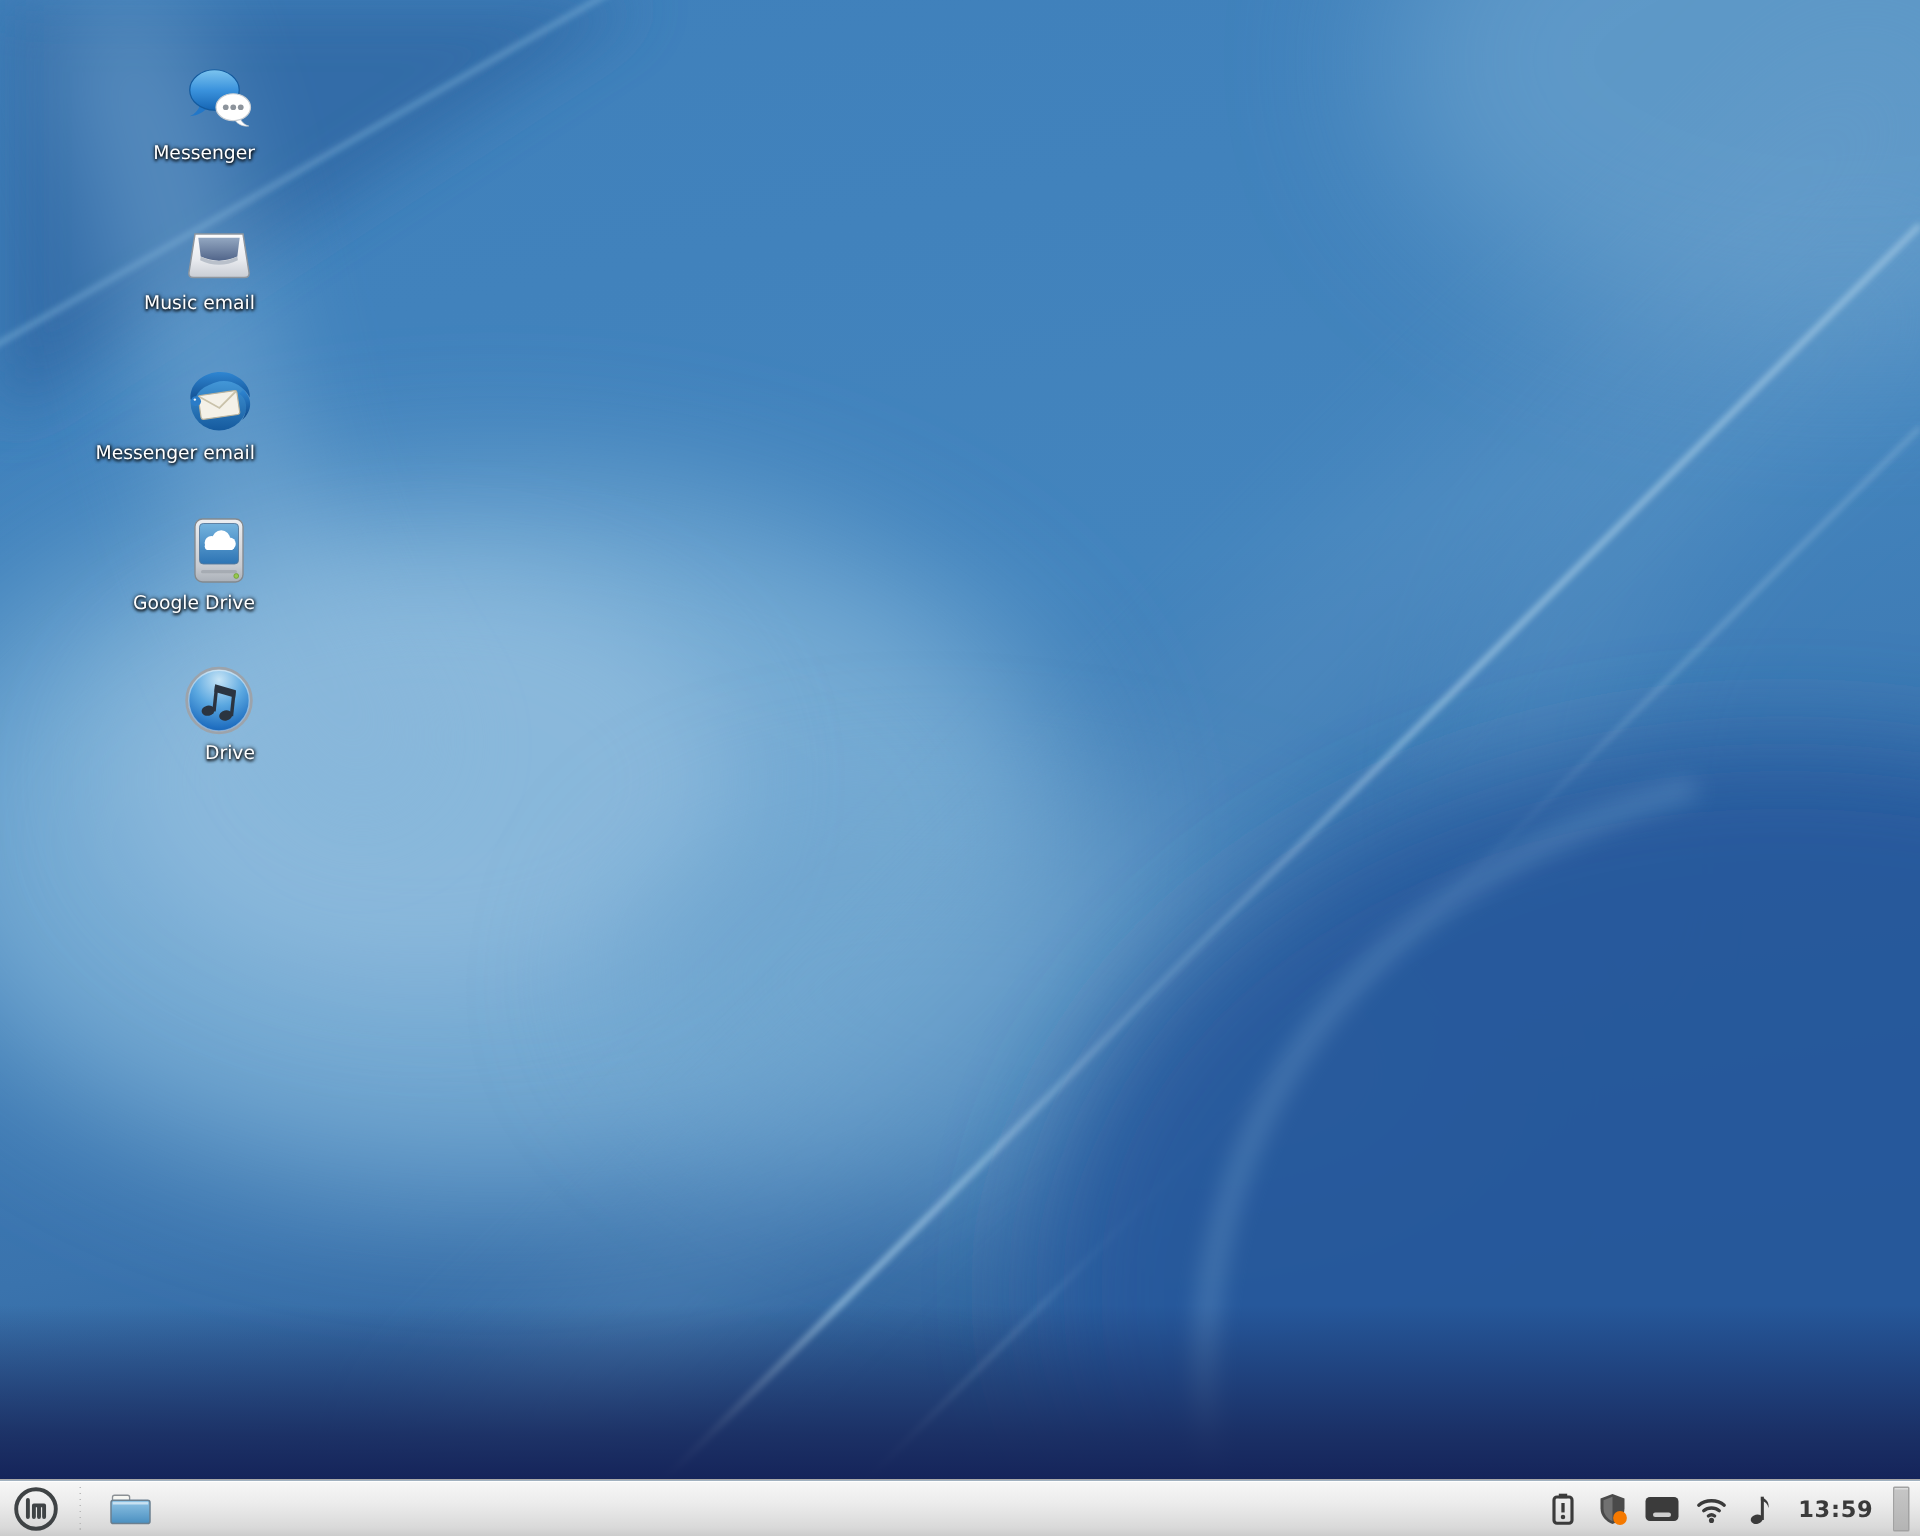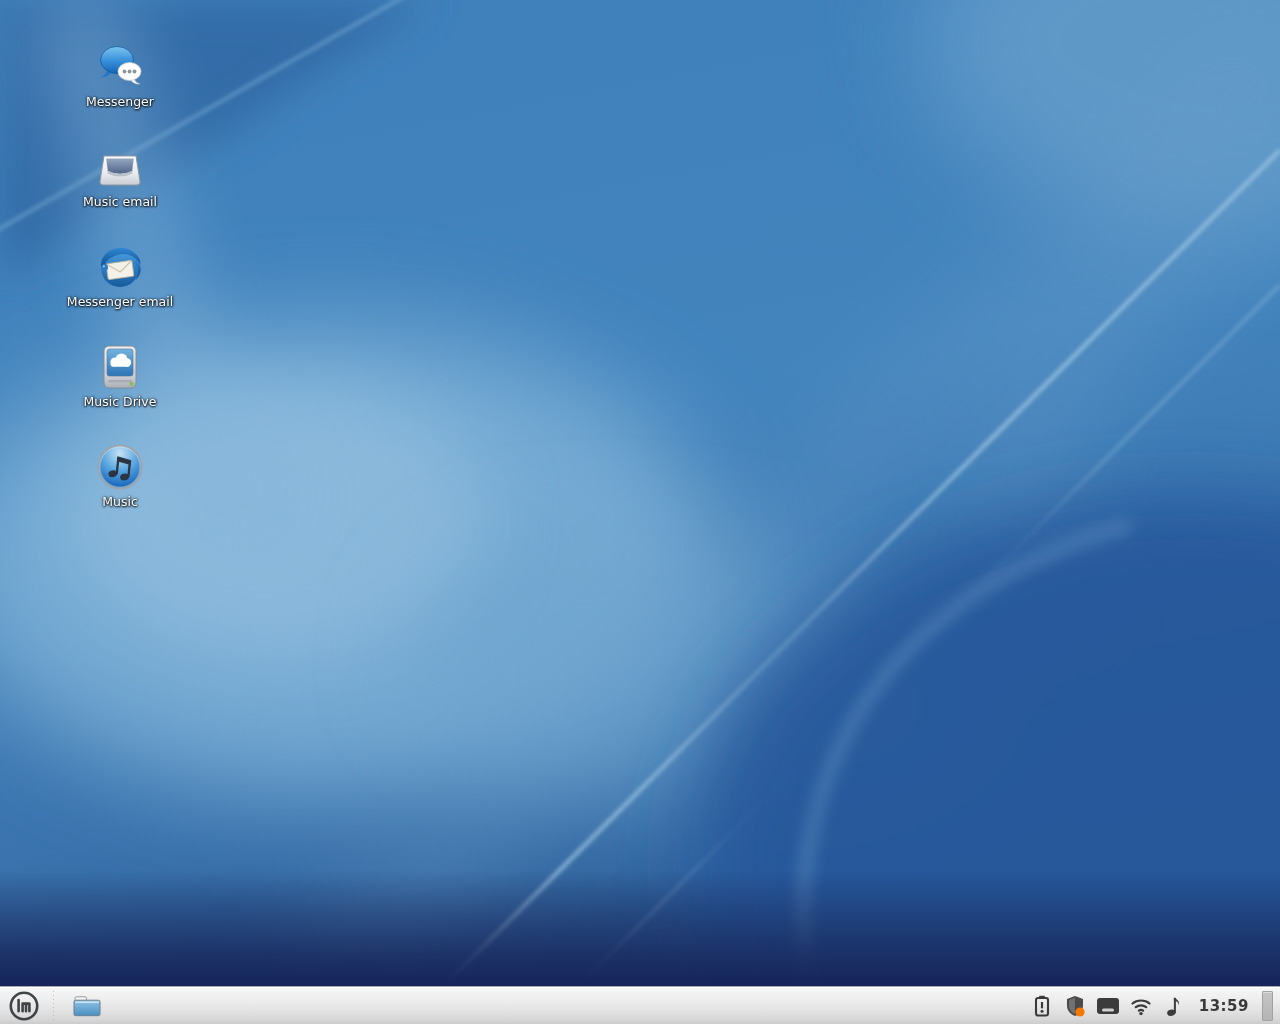--- a/index.html
+++ b/index.html
@@ -4,21 +4,21 @@
 <style>
   * { margin:0; padding:0; box-sizing:border-box; }
   html,body { width:1280px; height:1024px; overflow:hidden; font-family:"DejaVu Sans",sans-serif; }
   #screen { position:relative; width:1280px; height:1024px; background:#3e7db8; }
 
   
   #wallpaper { position:absolute; left:0; top:0; width:1280px; height:986px; display:block; }
 
   
   #icon-column { position:absolute; left:70px; top:43px; width:100px; }
-  .dicon { width:100px; height:100px; display:flex; flex-direction:column; align-items:center; cursor:default; }
+  .dicon { width:100px; height:100px; display:flex; flex-direction:column; align-items:flex-end; cursor:default; }
   .dicon .glyph { width:48px; height:48px; display:block; flex:0 0 auto; }
   .dicon .dlabel {
     margin-top:4px; font-size:12.5px; color:#ffffff; text-align:center; line-height:14px;
     text-shadow:0 1px 2px rgba(0,0,0,.95), 0 0 3px rgba(0,0,0,.7), 1px 0 2px rgba(0,0,0,.55);
     white-space:nowrap;
   }
 
   
   #panel {
     position:absolute; left:0; bottom:0; width:1280px; height:38px;
@@ -188,21 +188,21 @@
           <rect x="8" y="3" width="32" height="42" rx="5" fill="url(#gdS)" stroke="#83898f" stroke-width="0.9"></rect>
           <rect x="11" y="6" width="26" height="27" rx="2.5" fill="url(#gdB)" stroke="#56799c" stroke-width="0.6"></rect>
           <circle cx="19" cy="19" r="4.6" fill="#ffffff"></circle>
           <circle cx="25.5" cy="16.5" r="6" fill="#ffffff"></circle>
           <circle cx="31" cy="19.5" r="4.2" fill="#ffffff"></circle>
           <rect x="14.5" y="18.5" width="19.5" height="5.2" rx="2.6" fill="#ffffff"></rect>
           <rect x="12" y="37" width="24" height="2.2" rx="1.1" fill="#9aa0a8" opacity="0.65"></rect>
           <circle cx="35.5" cy="41" r="1.6" fill="#97c84e" stroke="#6a9c2e" stroke-width="0.5"></circle>
         </svg>
       </span>
-      <span class="dlabel">Music Drive</span>
+      <span class="dlabel">Google Drive</span>
     </div>
 
     <div class="dicon">
       <span class="glyph">
         <svg viewBox="0 0 48 48" width="48" height="48">
           <defs>
             <radialGradient id="muB" cx="0.5" cy="0.18" r="1">
               <stop offset="0" stop-color="#c6e4f6"></stop>
                 <stop offset="0.4" stop-color="#5aa7e0"></stop>
                 <stop offset="0.75" stop-color="#1f6ec0"></stop>
@@ -213,21 +213,21 @@
           <circle cx="24" cy="24" r="20.2" fill="none" stroke="rgba(255,255,255,0.45)" stroke-width="0.9"></circle>
           <g fill="#2b3440" transform="rotate(6 24 24)">
             <ellipse cx="17.5" cy="31.5" rx="4.4" ry="3.4" transform="rotate(-18 17.5 31.5)"></ellipse>
             <ellipse cx="29.5" cy="33.5" rx="4.4" ry="3.4" transform="rotate(-18 29.5 33.5)"></ellipse>
             <rect x="20.3" y="14.5" width="2.3" height="17"></rect>
             <rect x="32.2" y="16.5" width="2.3" height="17"></rect>
             <path d="M20.3,13.5 L34.5,16 L34.5,21 L20.3,18.5 Z"></path>
           </g>
         </svg>
       </span>
-      <span class="dlabel">Music</span>
+      <span class="dlabel">Drive</span>
     </div>
 
   </div>
 
   <div id="panel">
 
     <button id="menu-button" title="">
       <span style="display:block;width:32px;height:32px;">
         <svg viewBox="0 0 32 32" width="32" height="32">
           <circle cx="16" cy="16" r="13.2" fill="none" stroke="#3f4345" stroke-width="2.6"></circle>

